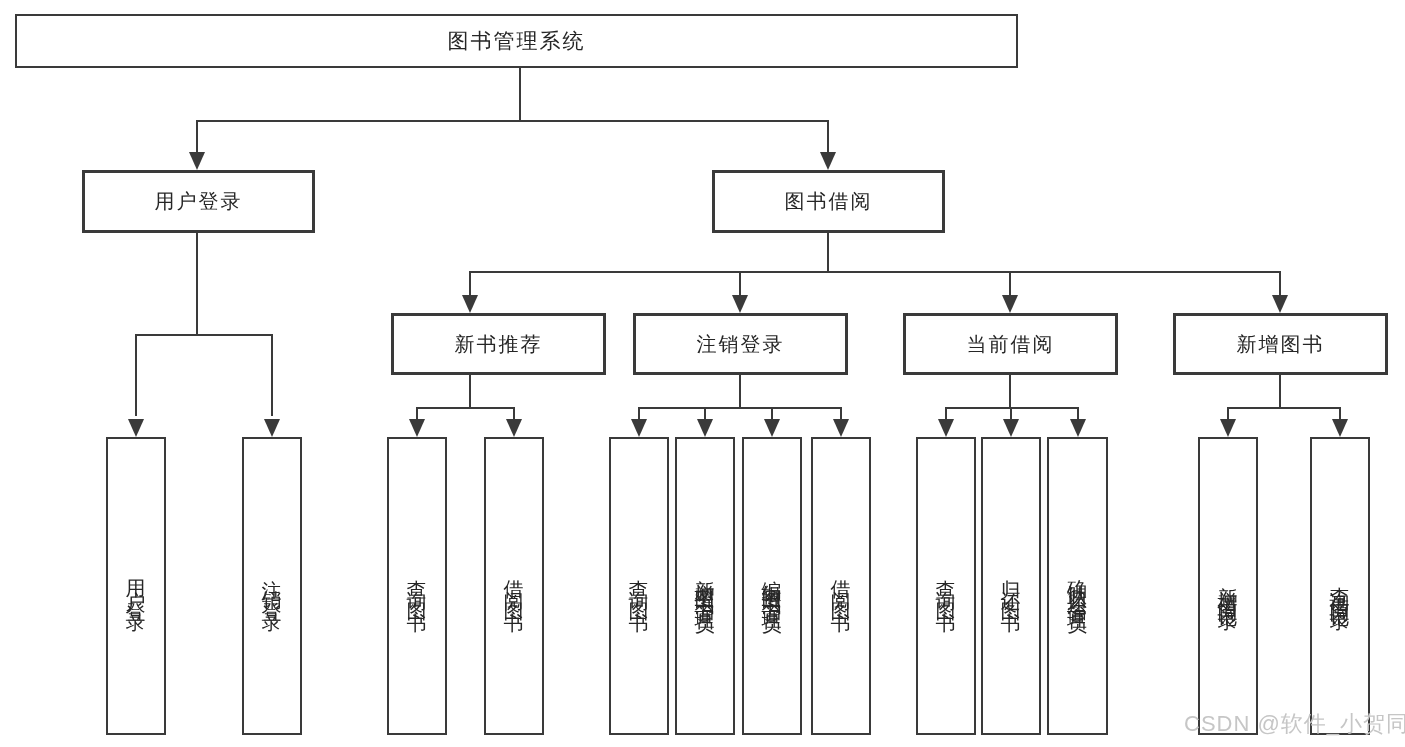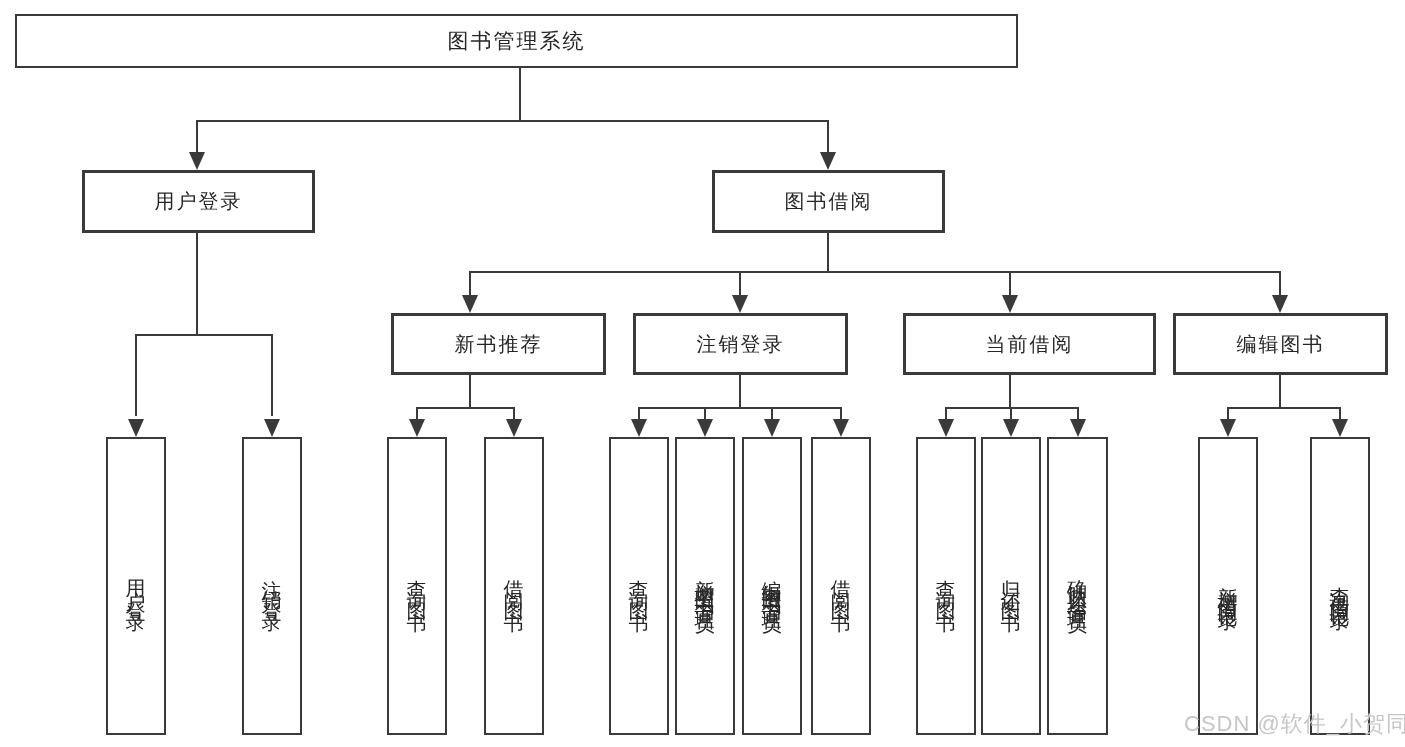--- a/index.html
+++ b/index.html
@@ -58,23 +58,23 @@
   <div class="node root" style="left:15px;top:14px;width:1003px;height:54px;">图书管理系统</div>
 
   <div class="node" style="left:82px;top:170px;width:233px;height:63px;">用户登录</div>
 
   <div class="node" style="left:712px;top:170px;width:233px;height:63px;">图书借阅</div>
 
   <div class="node" style="left:363px;top:313px;width:215px;height:62px;margin-left:28px;">新书推荐</div>
 
   <div class="node" style="left:633px;top:313px;width:215px;height:62px;">注销登录</div>
 
-  <div class="node" style="left:903px;top:313px;width:253px;height:62px;">当前借阅</div>
+  <div class="node" style="left:903px;top:313px;width:215px;height:62px;">当前借阅</div>
 
-  <div class="node" style="left:1173px;top:313px;width:215px;height:62px;">编辑图书</div>
+  <div class="node" style="left:1173px;top:313px;width:215px;height:62px;">新增图书</div>
 
   <div class="node leaf" style="left:106px;top:437px;width:60px;height:298px;">用户登录</div>
   <div class="node leaf" style="left:242px;top:437px;width:60px;height:298px;">注销登录</div>
 
   <div class="node leaf" style="left:387px;top:437px;width:60px;height:298px;">查询图书</div>
   <div class="node leaf" style="left:484px;top:437px;width:60px;height:298px;">借阅图书</div>
 
   <div class="node leaf" style="left:609px;top:437px;width:60px;height:298px;">查询图书</div>
   <div class="node leaf long" style="left:675px;top:437px;width:60px;height:298px;">新增图书（管理员）</div>
   <div class="node leaf long" style="left:742px;top:437px;width:60px;height:298px;">编辑图书（管理员）</div>

